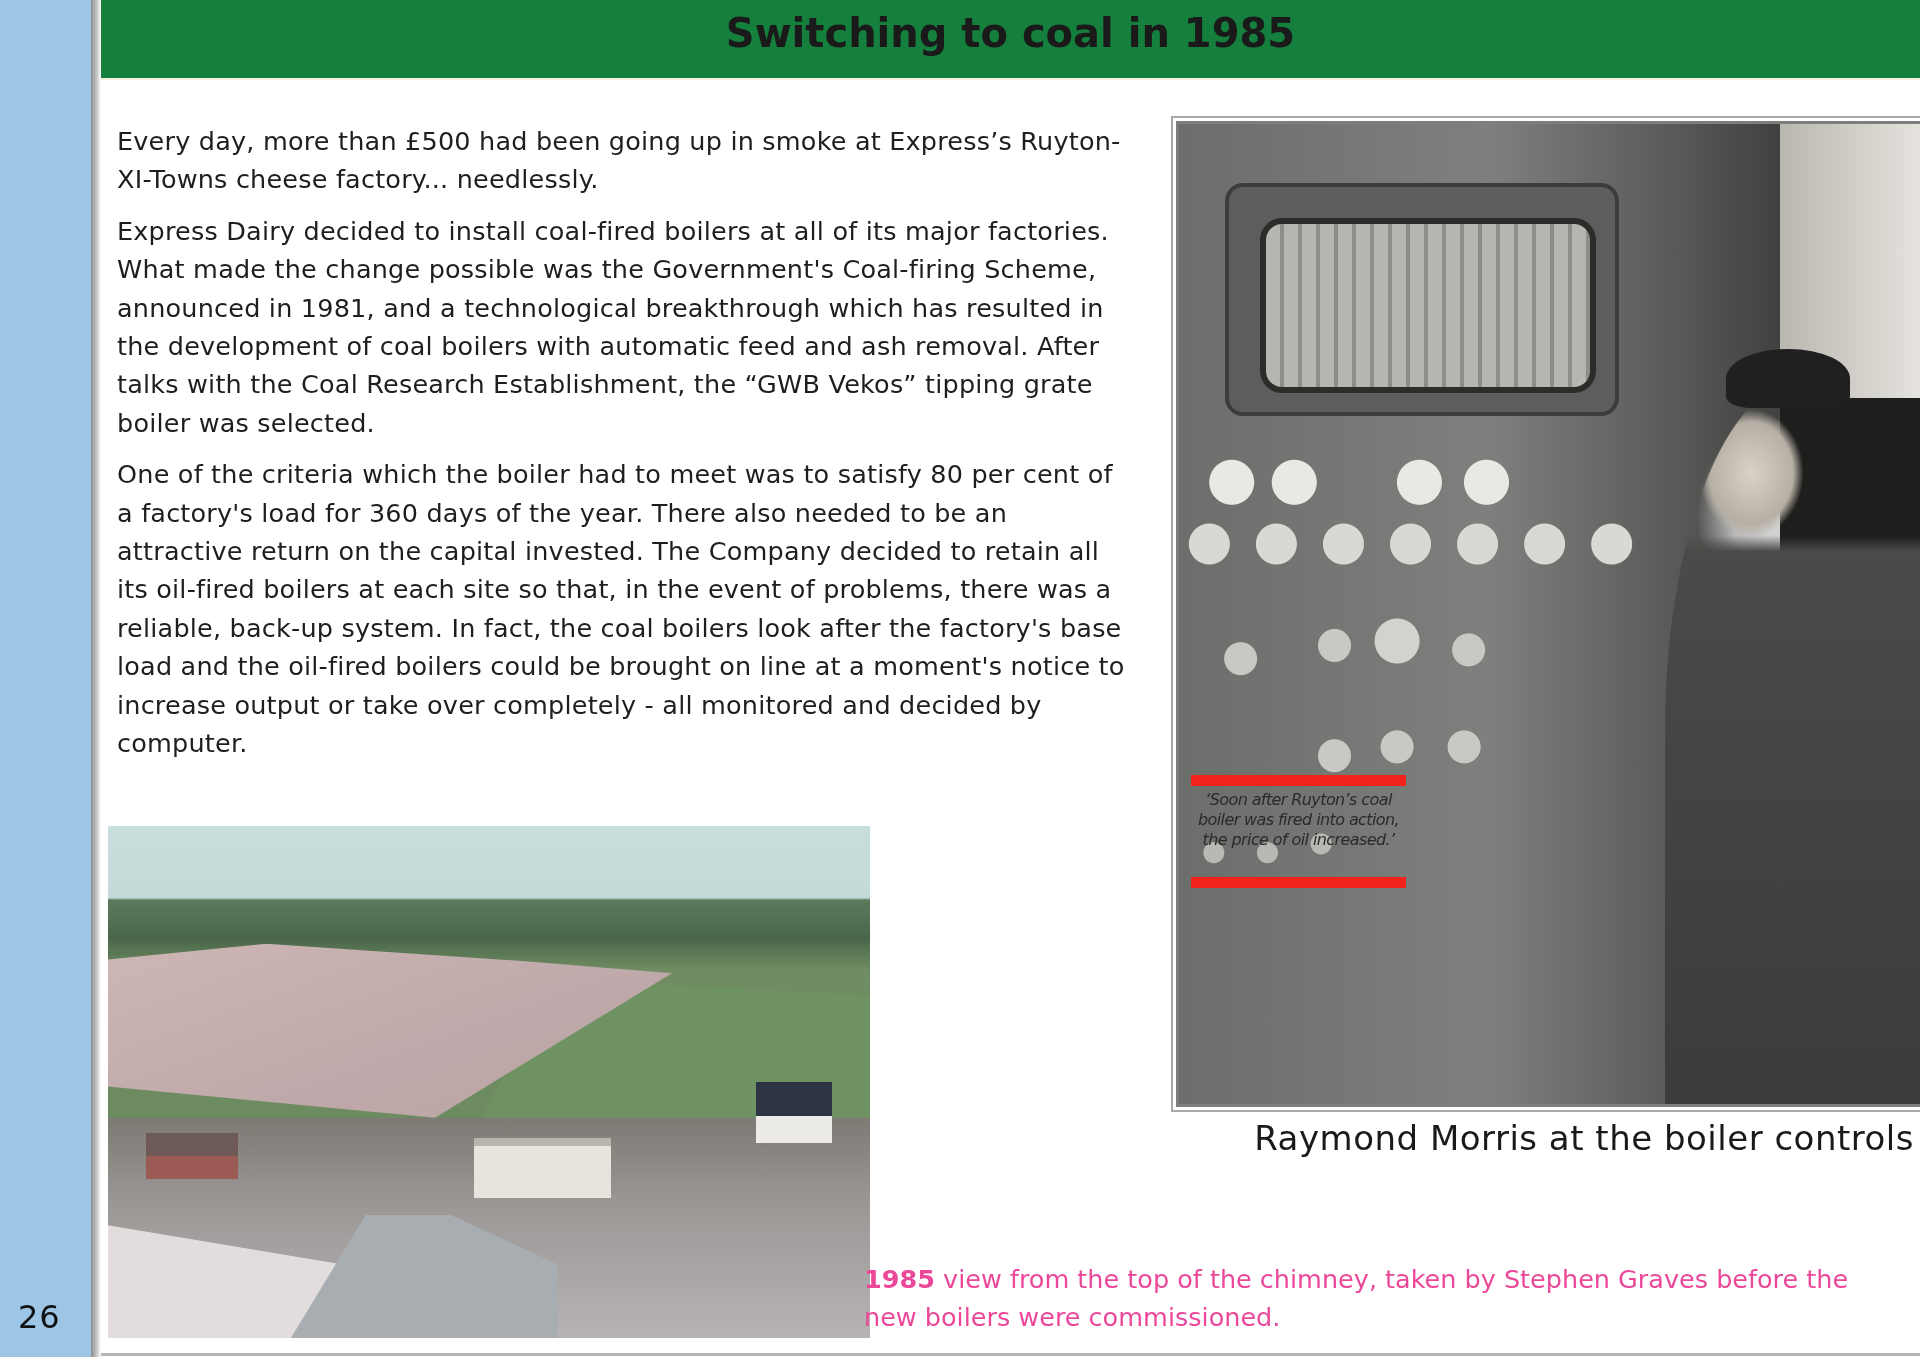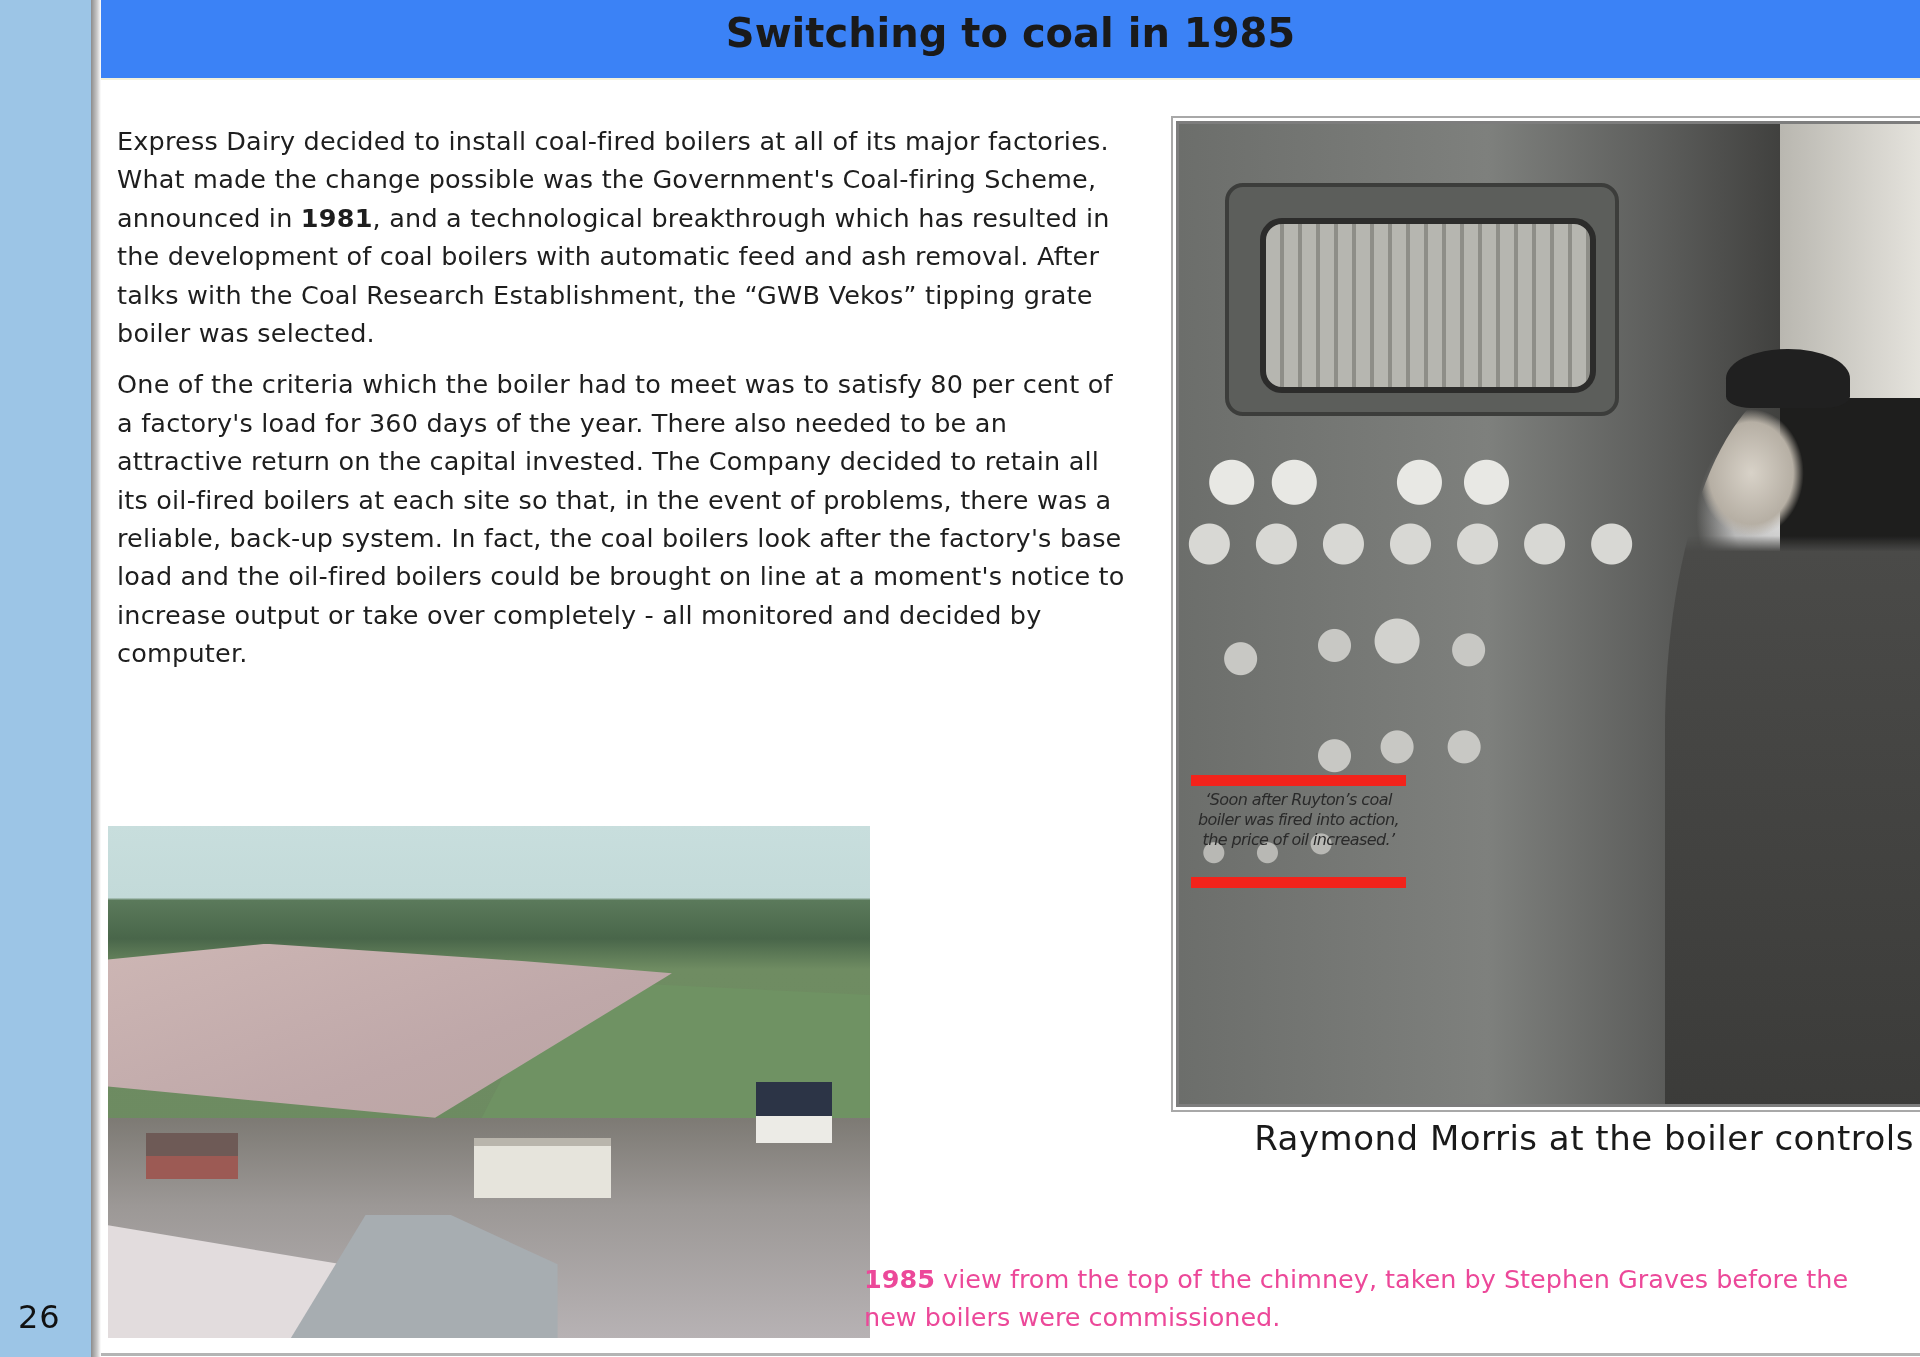--- a/index.html
+++ b/index.html
@@ -16,34 +16,34 @@
   .sidebar-shadow {
     position:absolute; left:91px; top:0; width:10px; height:1357px;
     background:linear-gradient(to right,#8c8c8c,#c8c8c8 60%,#ffffff);
   }
   .page-number {
     position:absolute; left:18px; top:1298px; font-size:32px; color:#111;
     letter-spacing:1px;
   }
   .header {
     position:absolute; left:101px; top:0; width:1819px; height:78px;
-    background:#3b82f6; border-bottom:2px solid #f3f1dc;
+    background:#15803d; border-bottom:2px solid #f3f1dc;
   }
   .page-title {
     position:absolute; left:0; right:0; top:10px; text-align:center;
     font-size:40px; font-weight:bold; color:#1a1a1a;
     font-family:"DejaVu Sans", sans-serif;
   }
   .body-text {
     position:absolute; left:117px; top:122px; width:1012px;
     font-size:25.5px; line-height:38.4px; color:#1e1e1e;
     letter-spacing:0.2px;
   }
   .body-text p { margin:0 0 13px 0; }
-  .body-text b { font-weight:bold; }
+  .body-text b { font-weight:normal; }
 
   .photo-frame {
     position:absolute; left:1127px; top:116px; width:787px; height:996px;
     border:2px solid #a8a8a8; background:#fff; box-sizing:border-box;margin-left:44px;
   }
   .photo-inner {
     position:absolute; left:3px; top:3px; right:3px; bottom:3px;
     border:3px solid #7d7d7d;
     background:
       radial-gradient(ellipse 120px 140px at 78% 40%, #dcdcdc 0%, #b8b8b8 40%, transparent 70%),
@@ -175,20 +175,21 @@
 
 <div class="sidebar"></div>
 <div class="sidebar-shadow"></div>
 <div class="page-number">26</div>
 
 <div class="header">
   <div class="page-title">Switching to coal in 1985</div>
 </div>
 
 <div class="body-text">
+  <p>Every day, more than £500 had been going up in smoke at Express’s Ruyton-XI-Towns cheese factory... needlessly.</p>
   <p><span>Express Dairy decided to install coal-fired boilers at all of its major factories. What made the change possible was the Government's Coal-firing Scheme, announced in </span><b>1981</b><span>, and a technological breakthrough which has resulted in the development of coal boilers with automatic feed and ash removal. After talks with the Coal Research Establishment, the “GWB Vekos” tipping grate boiler was selected.</span></p>
   <p>One of the criteria which the boiler had to meet was to satisfy 80 per cent of a factory's load for 360 days of the year. There also needed to be an attractive return on the capital invested. The Company decided to retain all its oil-fired boilers at each site so that, in the event of problems, there was a reliable, back-up system. In fact, the coal boilers look after the factory's base load and the oil-fired boilers could be brought on line at a moment's notice to increase output or take over completely - all monitored and decided by computer.</p>
 </div>
 
 <div class="photo-frame">
   <div class="photo-inner">
     <div class="wall-light"></div>
     <div class="wall-dark"></div>
     <div class="control-panel">
       <div class="control-screen"></div>

